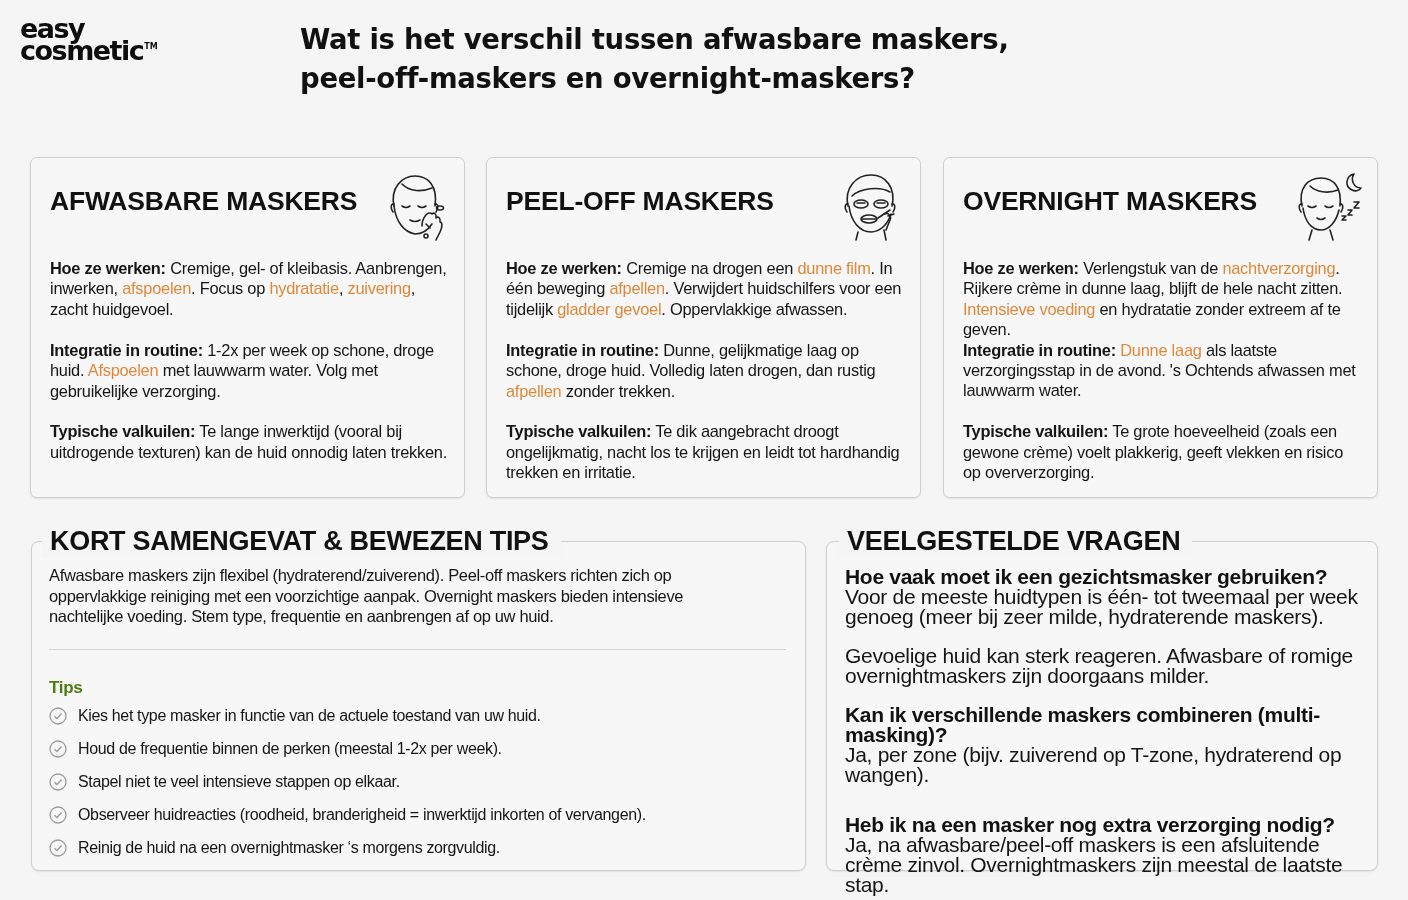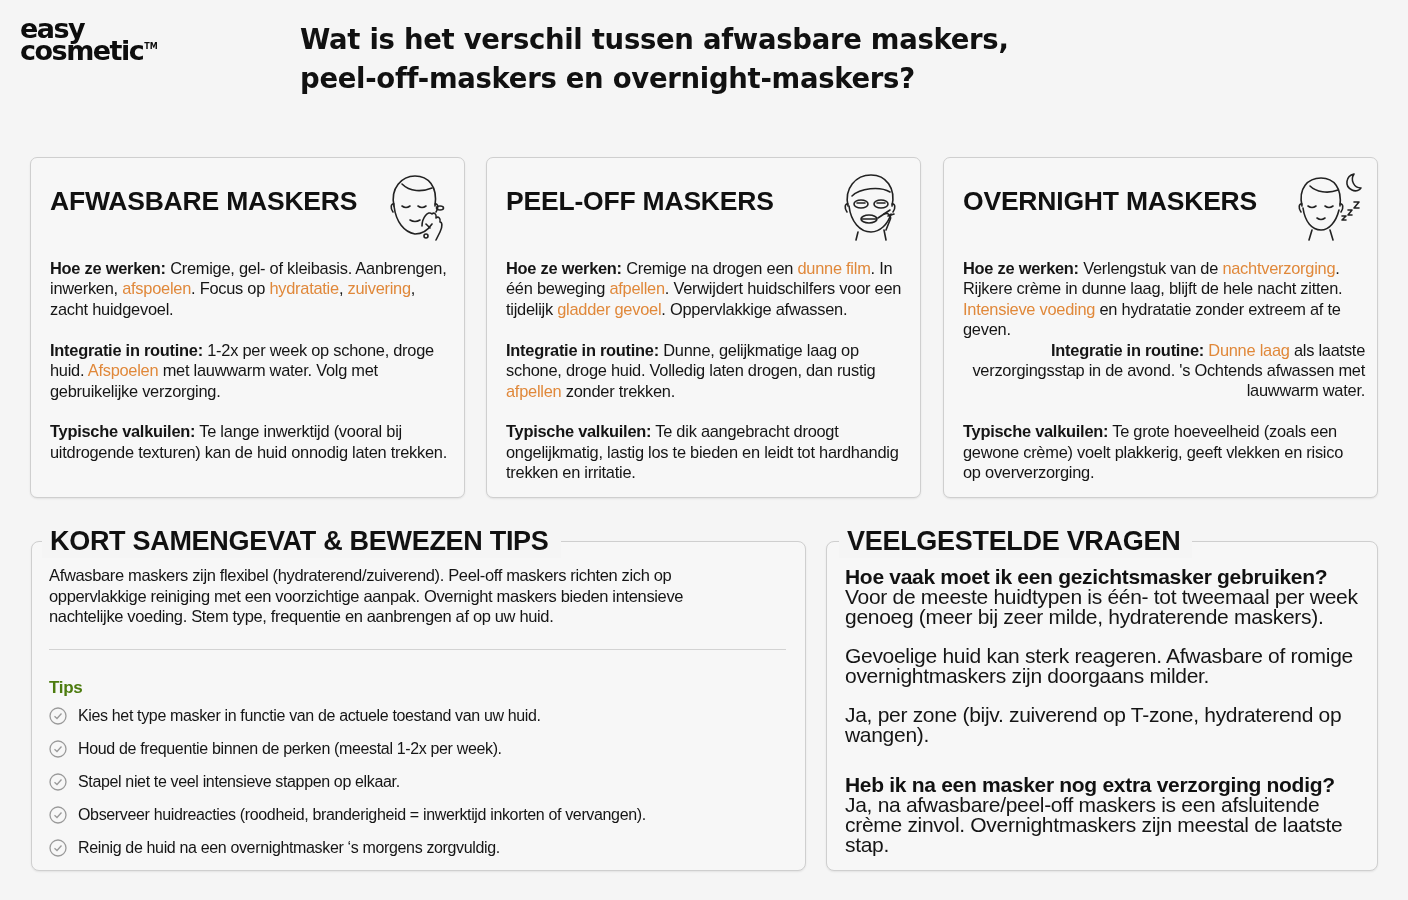--- a/index.html
+++ b/index.html
@@ -12,21 +12,21 @@
   .logo .tm { font-size: 8px; letter-spacing: 0; vertical-align: top; position: relative; top: 4px; margin-left: 1px; }
 
   .page-title { position: absolute; left: 300px; top: 20px; font-family: "DejaVu Sans", sans-serif; font-weight: bold; font-size: 27.5px; line-height: 39px; color: #111; letter-spacing: -0.3px; }
 
   .card { position: absolute; top: 157px; width: 435px; height: 341px; border: 1.5px solid #cfcfcf; border-radius: 7px; background: #f7f7f7; box-shadow: 0 1px 2px rgba(0,0,0,0.08); padding: 8px 18px 0 19px; }
   .card h2 { position: absolute; left: 19px; top: 28px; font-family: "Liberation Sans", sans-serif; font-weight: bold; font-size: 26.5px; letter-spacing: -0.2px; color: #111; }
   .card .icon { position: absolute; right: 16px; top: 12px; width: 66px; height: 72px; }
   .card .body { position: absolute; left: 19px; right: 12px; top: 100px; font-size: 16.4px; line-height: 20.4px; color: #151515; letter-spacing: -0.25px; }
   .card .para { margin-bottom: 20.5px; }
   .card .para.tight { margin-bottom: 0; }
-  .card .para.gap { margin-bottom: 20.5px; text-align: right; }
+  .card .para.gap { margin-bottom: 20.5px; }
   .b { font-weight: bold; }
   .hl { color: #e0883a; }
 
   .panel { position: absolute; border: 1.5px solid #cfcfcf; border-radius: 8px; background: #f7f7f7; box-shadow: 0 1px 2px rgba(0,0,0,0.08); }
   .panel-title { position: absolute; top: -18px; background: #f5f5f5; padding: 0 12px 0 8px; font-weight: bold; font-size: 27px; letter-spacing: -0.3px; color: #111; line-height: 34px; }
 
   .summary-text { position: absolute; left: 17px; top: 23px; width: 700px; font-size: 16.5px; line-height: 20.5px; color: #151515; letter-spacing: -0.35px; }
   .divider { position: absolute; left: 17px; right: 19px; top: 107px; height: 1px; background: #d3d3d3; }
   .tips-heading { position: absolute; left: 17px; top: 136px; font-weight: bold; font-size: 17px; color: #4d7c0f; letter-spacing: -0.3px; }
   .tips-list { position: absolute; left: 17px; top: 157px; list-style: none; }
@@ -94,21 +94,21 @@
     <path d="M20 62 L18 70 M46 60 L48 70"></path>
   </svg>
   <div class="body">
     <p class="para">
       <span class="b">Hoe ze werken:</span><span> Cremige na drogen een </span><span class="hl">dunne film</span><span>. In één beweging </span><span class="hl">afpellen</span><span>. Verwijdert huidschilfers voor een tijdelijk </span><span class="hl">gladder gevoel</span><span>. Oppervlakkige afwassen.</span>
     </p>
     <p class="para">
       <span class="b">Integratie in routine:</span><span> Dunne, gelijkmatige laag op schone, droge huid. Volledig laten drogen, dan rustig </span><span class="hl">afpellen</span><span> zonder trekken.</span>
     </p>
     <p class="para">
-      <span class="b">Typische valkuilen:</span><span> Te dik aangebracht droogt ongelijkmatig, lastig los te bieden en leidt tot hardhandig trekken en irritatie.</span>
+      <span class="b">Typische valkuilen:</span><span> Te dik aangebracht droogt ongelijkmatig, nacht los te krijgen en leidt tot hardhandig trekken en irritatie.</span>
     </p>
   </div>
 </section>
 
 <section class="card" style="left:943px;">
   <h2>OVERNIGHT MASKERS</h2>
   <svg class="icon" viewBox="0 0 66 72" fill="none" stroke="#222" stroke-width="1.6" stroke-linecap="round" stroke-linejoin="round" style="right:12px;width:72px;">
     <path d="M6 36 C2 18 12 8 25 8 C38 8 46 18 44 36"></path>
     <path d="M14 16 C20 22 32 24 42 20"></path>
     <path d="M6 34 C3 33 2 38 5 42 M44 34 C47 33 48 38 45 42"></path>
@@ -182,20 +182,21 @@
   <h2 class="panel-title" style="left:12px;">VEELGESTELDE VRAGEN</h2>
   <div class="faq">
     <div class="faq-item" style="margin-bottom:19px;">
       <div class="q">Hoe vaak moet ik een gezichtsmasker gebruiken?</div>
       <div>Voor de meeste huidtypen is één- tot tweemaal per week genoeg (meer bij zeer milde, hydraterende maskers).</div>
     </div>
     <div class="faq-item" style="margin-bottom:19px;">
       <div>Gevoelige huid kan sterk reageren. Afwasbare of romige overnightmaskers zijn doorgaans milder.</div>
     </div>
     <div class="faq-item" style="margin-bottom:30px;">
+      <div class="q">Kan ik verschillende maskers combineren (multi-masking)?</div>
       <div>Ja, per zone (bijv. zuiverend op T-zone, hydraterend op wangen).</div>
     </div>
     <div class="faq-item">
       <div class="q">Heb ik na een masker nog extra verzorging nodig?</div>
       <div>Ja, na afwasbare/peel-off maskers is een afsluitende crème zinvol. Overnightmaskers zijn meestal de laatste stap.</div>
     </div>
   </div>
 </section>
 
 </body></html>

